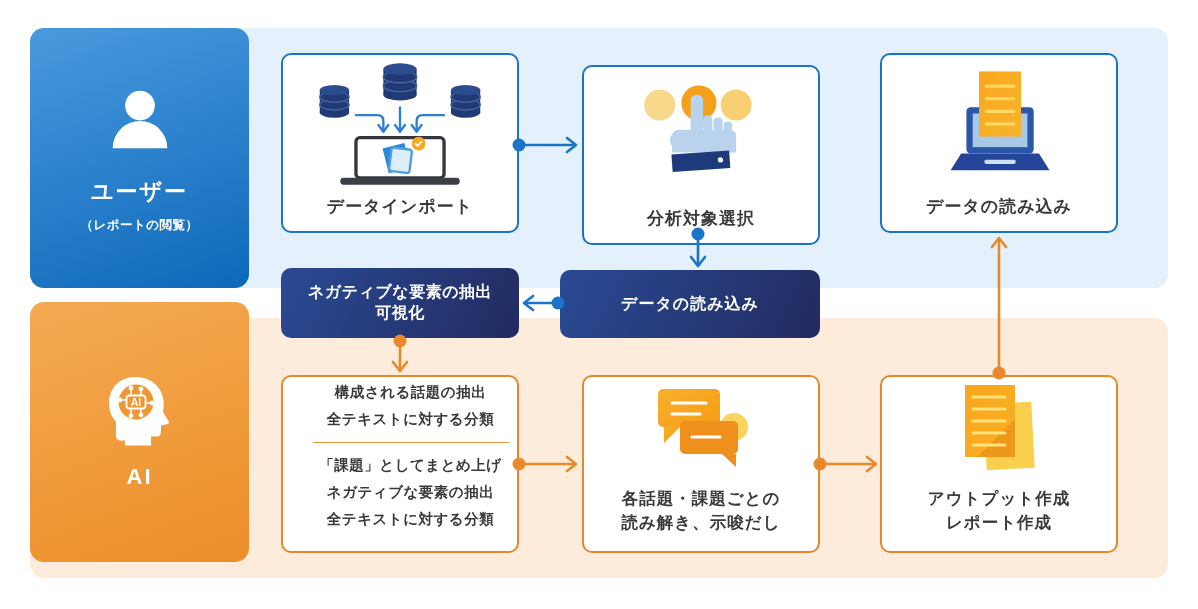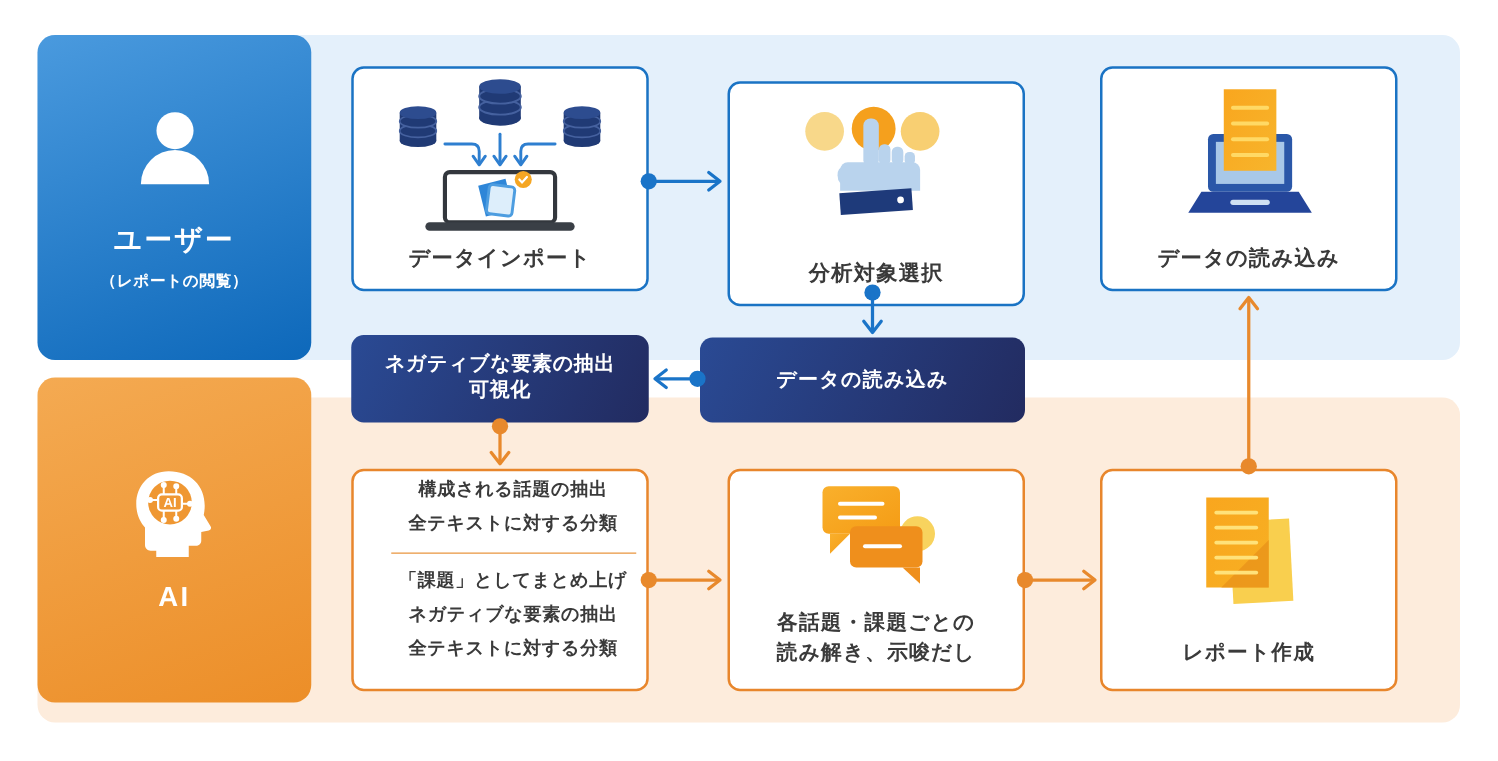--- a/index.html
+++ b/index.html
@@ -249,20 +249,21 @@
             <path d="M28 18 H60"></path>
               <path d="M28 30 H60"></path>
               <path d="M28 42 H60"></path>
               <path d="M28 54 H60"></path>
               <path d="M28 66 H60"></path>
           </g>
         </g>
       </svg>
     </div>
     <div class="step-label two-line">
+      <div>アウトプット作成</div>
       <div>レポート作成</div>
     </div>
   </div>
 
   <svg class="arrow-layer" viewBox="0 0 1198 609">
     <g stroke="#1a74c8" fill="#1a74c8" stroke-width="2.6" stroke-linecap="round" stroke-linejoin="round">
       <circle cx="519" cy="145" r="6.5" stroke="none"></circle>
       <path d="M519 145 H574" fill="none"></path>
       <path d="M567 138 L576 145 L567 152" fill="none"></path>
     </g>

